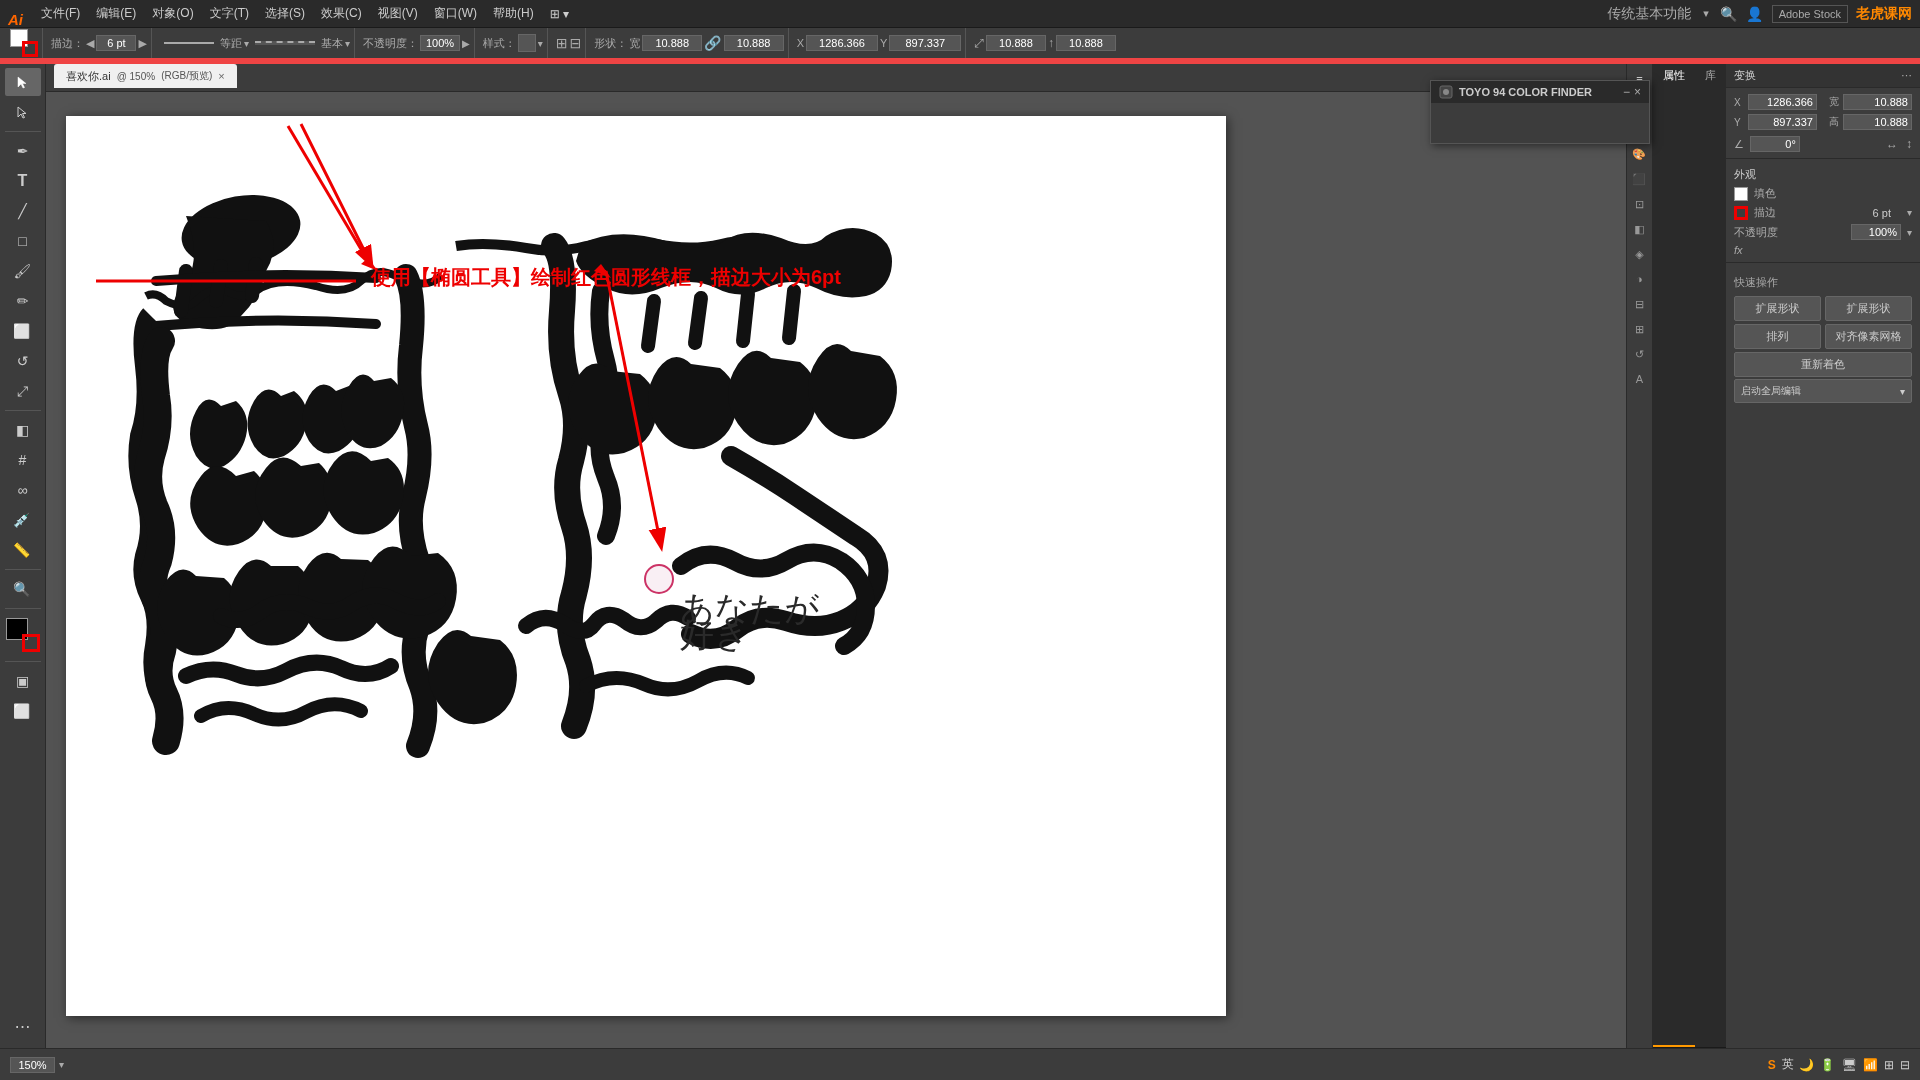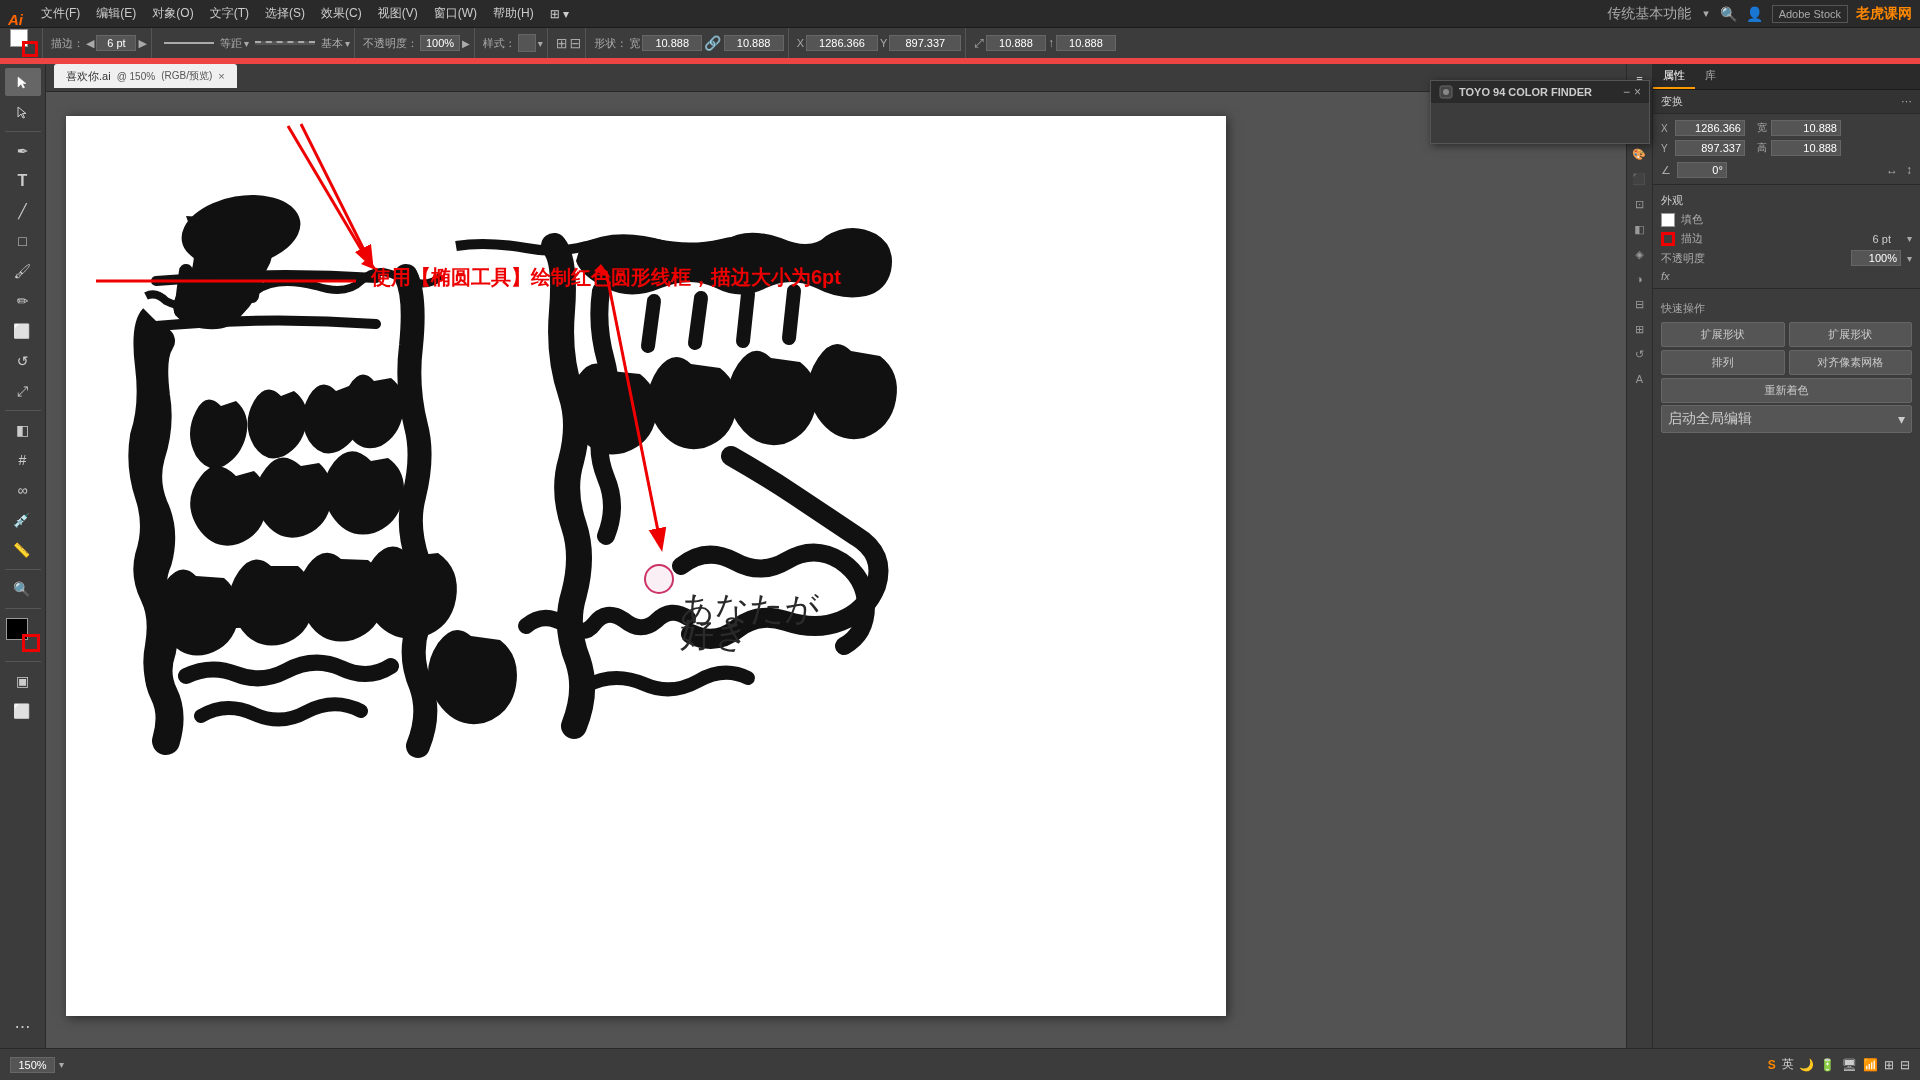--- a/index.html
+++ b/index.html
@@ -74,42 +74,42 @@
       border: 2px solid #cc3366; border-radius: 50%;
       background: rgba(200,100,150,0.1);
     }
 
     
     .jp-text { position: absolute; font-size: 28px; color: #333; font-family: 'MS Mincho', serif; }
 
     
     #right-panel {
       width: 268px; background: #3c3c3c; border-left: 1px solid #2a2a2a;
-      display: flex; flex-direction: column;
+      display: flex; 
     }
     .panel-tabs { display: flex; background: #2a2a2a; border-bottom: 1px solid #1a1a1a; }
     .panel-tab { padding: 4px 10px; font-size: 11px; color: #aaa; cursor: pointer; }
     .panel-tab.active { color: #fff; border-bottom: 2px solid #f90; }
 
     
     #color-finder-panel {
       position: absolute; top: 80px; right: 270px; width: 220px; background: #3c3c3c;
       border: 1px solid #555; box-shadow: 2px 2px 8px rgba(0,0,0,0.5); z-index: 100;
     }
     .cfp-header { background: #2a2a2a; padding: 4px 8px; display: flex; align-items: center; justify-content: space-between; }
     .cfp-title { color: #ccc; font-size: 11px; font-weight: bold; display: flex; align-items: center; gap: 6px; }
     .cfp-close { color: #aaa; cursor: pointer; font-size: 12px; }
 
     
     .quick-actions { padding: 8px; }
     .qa-title { color: #aaa; font-size: 11px; margin-bottom: 6px; }
     .qa-btn-row { display: flex; gap: 4px; margin: 3px 0; }
     .qa-btn { flex: 1; padding: 4px; background: #555; border: 1px solid #666; color: #ccc; font-size: 11px; text-align: center; cursor: pointer; border-radius: 2px; }
     .qa-btn-full { width: 100%; padding: 4px; background: #555; border: 1px solid #666; color: #ccc; font-size: 11px; text-align: center; cursor: pointer; border-radius: 2px; margin: 2px 0; }
-    .qa-dropdown { display: flex; align-items: center; justify-content: space-between; padding: 4px 6px; background: #555; border: 1px solid #666; color: #ccc; font-size: 14px; cursor: pointer; border-radius: 2px; margin: 2px 0; }
+    .qa-dropdown { display: flex; align-items: center; justify-content: space-between; padding: 4px 6px; background: #555; border: 1px solid #666; color: #ccc; font-size: 10px; cursor: pointer; border-radius: 2px; margin: 2px 0; }
 
     
     #statusbar {
       height: 32px; background: #3c3c3c; border-top: 1px solid #2a2a2a;
       display: flex; align-items: center; padding: 0 10px; gap: 10px;
       position: absolute; bottom: 0; left: 0; right: 0;
     }
     .status-zoom { display: flex; align-items: center; gap: 4px; }
 
     

